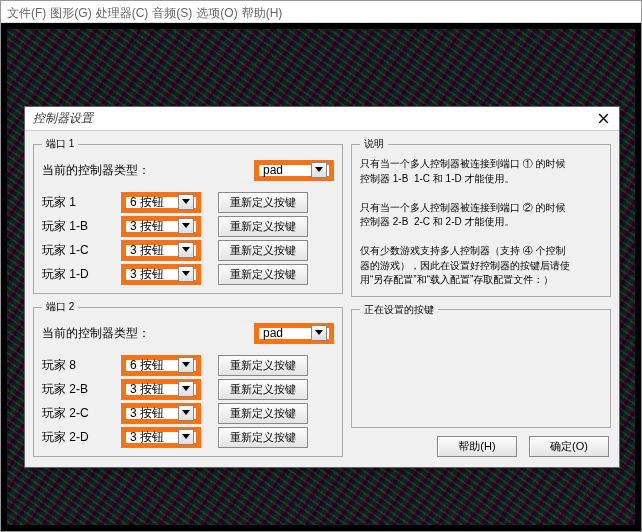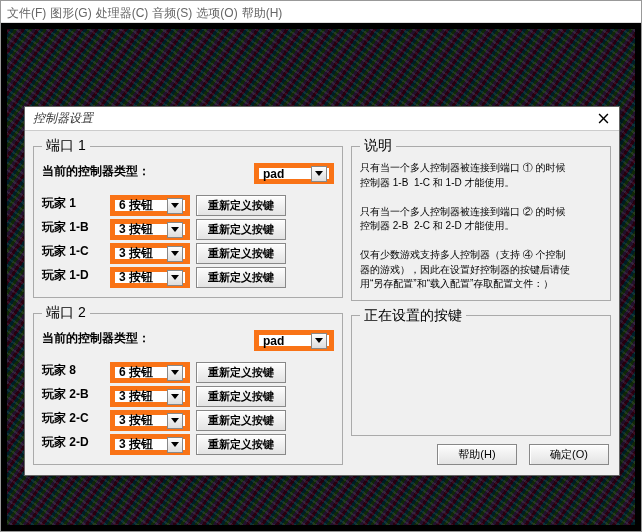--- a/index.html
+++ b/index.html
@@ -108,28 +108,28 @@
   }
   .dlg-left { flex: 1; display: flex; flex-direction: column; gap: 6px; }
   .dlg-right { width: 260px; display: flex; flex-direction: column; gap: 6px; }
   fieldset {
     border: 1px solid #aaa;
     padding: 6px 8px 8px 8px;
     margin: 0;
   }
   legend {
     padding: 0 4px;
-    font-size: 14px;
+    font-size: 10px;
   }
   .row {
     display: flex;
+    align-items: center;
     height: 22px;
-    gap: 6px;
+    gap: 17px;
     margin-top: 2px;
-    font-weight: bold;
   }
   .row .lbl { width: 62px; }
   .row-type .lbl-wide { flex: 1; }
   .select {
     width: 80px;
     height: 21px;
     background: #fff;
     border: 5px solid #f97316;
     display: flex;
     align-items: center;

